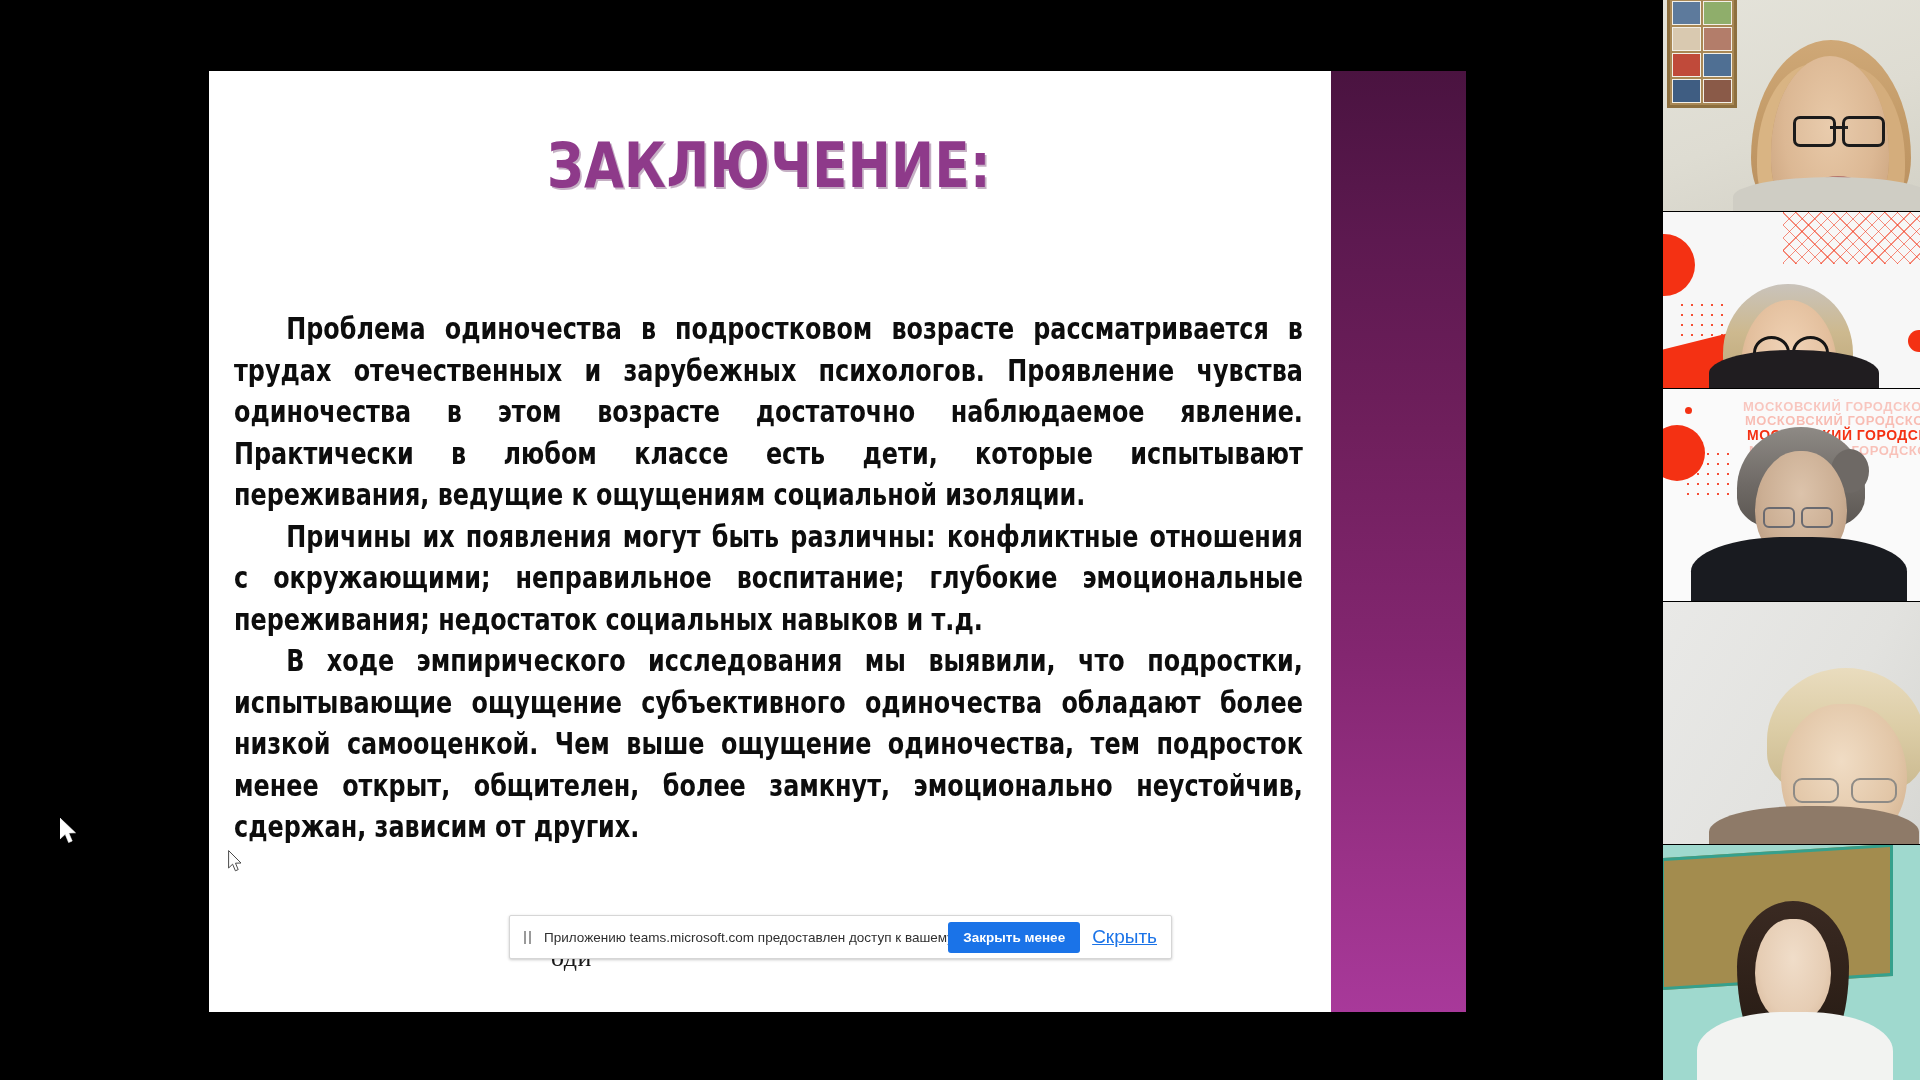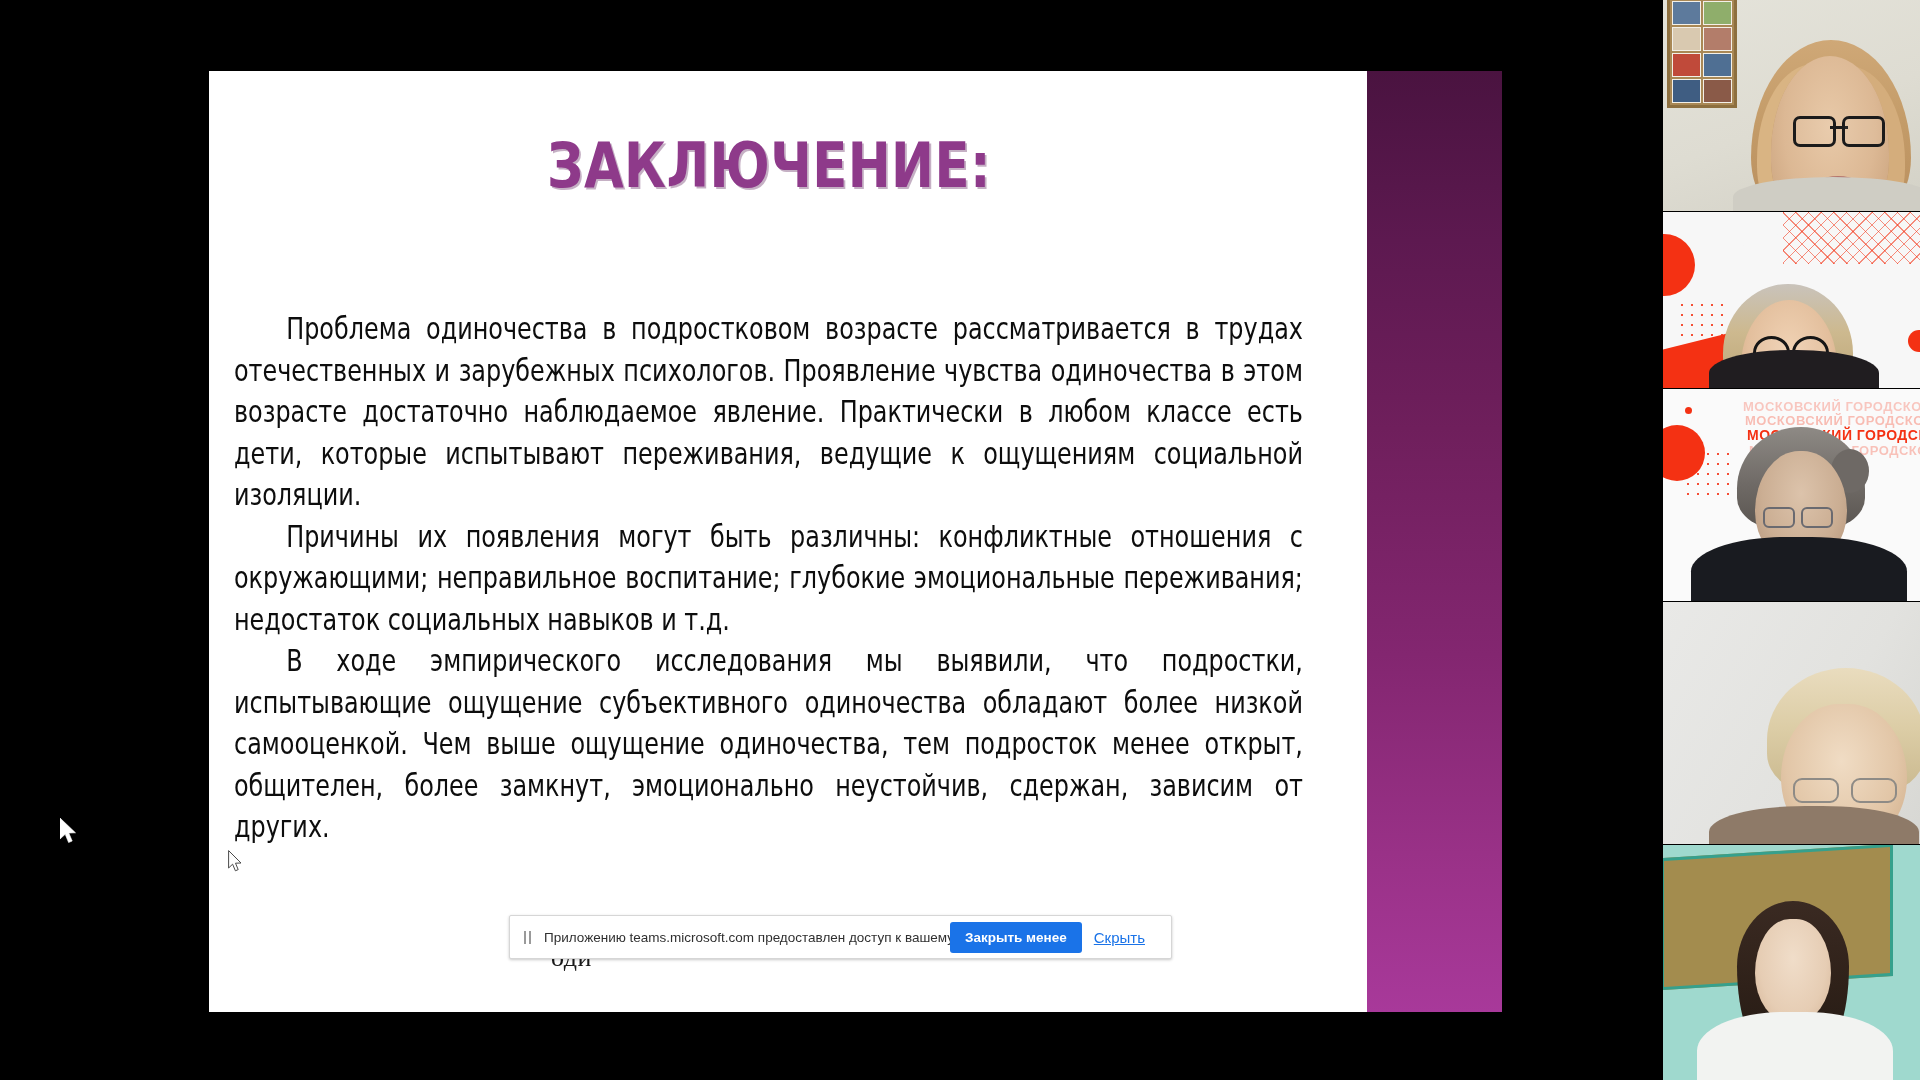--- a/index.html
+++ b/index.html
@@ -31,21 +31,20 @@
   }
 
   .slide {
     position: absolute;
     left: 209px;
     top: 71px;
     width: 1257px;
     height: 941px;
     background: #ffffff;
     overflow: hidden;
-    padding-left: 36px;
   }
 
   .slide-accent-bar {
     position: absolute;
     right: 0;
     top: 0;
     width: 135px;
     height: 100%;
     background: linear-gradient(to bottom, #4b1441 0%, #5e1a51 20%, #74215f 45%, #8b2a73 72%, #a4389a 100%);
     background-image: linear-gradient(to bottom, #4a1340 0%, #5d1950 18%, #6f1f5c 38%, #832670 62%, #9b3289 85%, #a8399a 100%);
@@ -67,21 +66,21 @@
     text-shadow: 2px 2px 0 rgba(90, 30, 85, 0.35);
   }
 
   .slide-body {
     position: absolute;
     left: 25px;
     top: 238px;
     width: 1070px;
     color: #0d0d0d;
     font-family: "Liberation Sans Narrow", "DejaVu Sans Condensed", "Liberation Sans", sans-serif;
-    font-weight: normal;
+    font-weight: bold;
     font-size: 29.5px;
     line-height: 41.5px;
     text-align: justify;
     text-justify: inter-word;
   }
 
   .slide-body p {
     margin: 0 0 0 0;
     text-indent: 58px;
     transform: scaleX(0.9);
@@ -156,26 +155,26 @@
     border-radius: 3px;
     padding: 8px 15px;
     margin-right: 12px;
     cursor: pointer;
     white-space: nowrap;
   }
 
   .hide-link {
     flex: none;
     font-family: "Liberation Sans", sans-serif;
-    font-size: 15px;
+    font-size: 19px;
     color: #1a73e8;
     text-decoration: underline;
     cursor: pointer;
     white-space: nowrap;
-    margin-right: 16px;
+    margin-right: 4px;
   }
 
   
   .cursor {
     position: absolute;
     width: 0;
     height: 0;
     pointer-events: none;
   }
   .cursor svg { display: block; }

